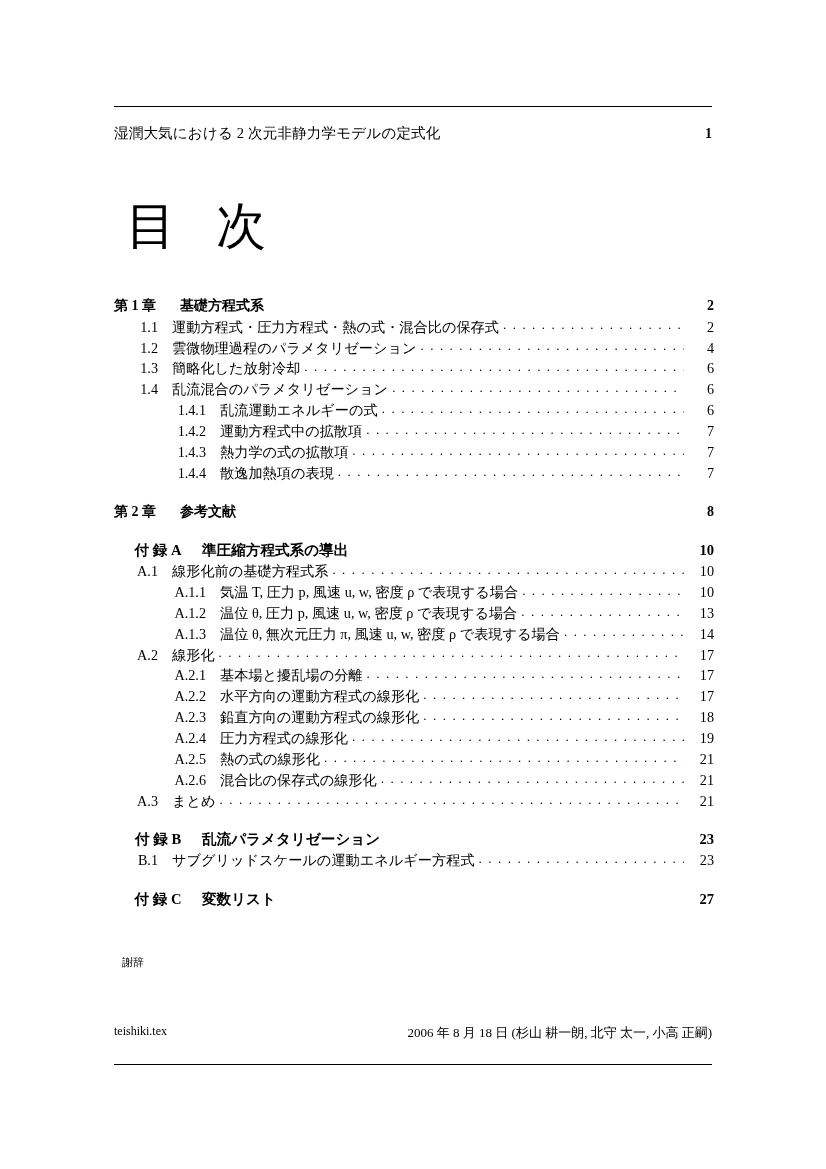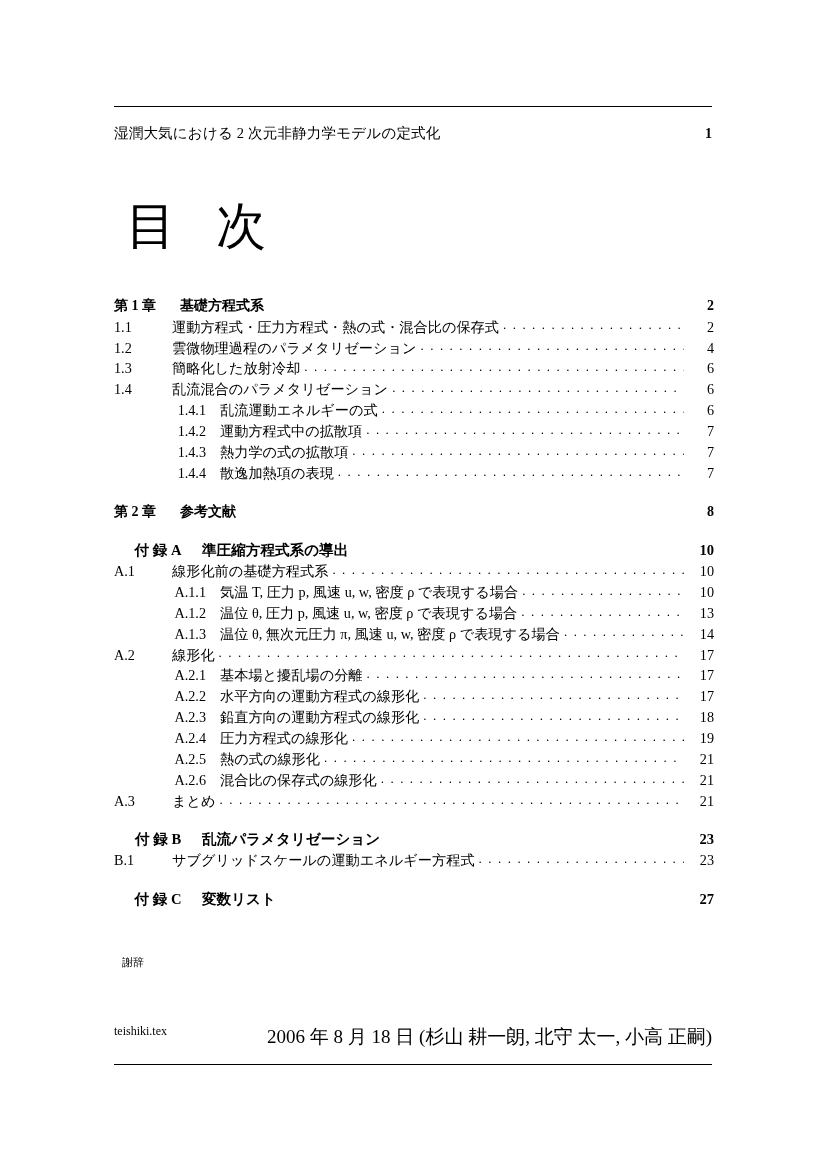--- a/index.html
+++ b/index.html
@@ -73,21 +73,21 @@
     align-items: baseline;
     white-space: nowrap;
     line-height: 1.0;
   }
   .lvl-chap {
     font-weight: bold;
     font-size: 14px;
     margin-top: 0;
   }
   .lvl-chap .num { width: 66px; flex: 0 0 auto; }
-  .lvl-sec .num { width: 44px; flex: 0 0 auto; padding-right: 14px; }
+  .lvl-sec .num { width: 44px; flex: 0 0 auto; text-align: right; padding-right: 14px; }
   .lvl-sub .num { width: 92px; flex: 0 0 auto; text-align: right; padding-right: 14px; }
   .lvl-appx .num { width: 88px; flex: 0 0 auto; text-align: center; }
   .lvl-appx { font-weight: bold; font-size: 14.6px; }
 
   .title-txt { flex: 0 0 auto; }
   .dots {
     flex: 1 1 auto;
     overflow: hidden;
     margin: 0 4px;
     position: relative;
@@ -126,21 +126,21 @@
     position: absolute;
     left: 114px;
     top: 1024px;
     width: 598px;
     display: flex;
     align-items: flex-start;
     justify-content: space-between;
     font-size: 12.5px;
   }
   .footer-left { font-size: 12px; }
-  .footer-right { font-size: 19px; }
+  .footer-right { font-size: 13px; }
 
   .thanks {
     position: absolute;
     left: 122px;
     top: 955px;
     font-size: 11px;
   }
 </style>
 </head>
 <body>

